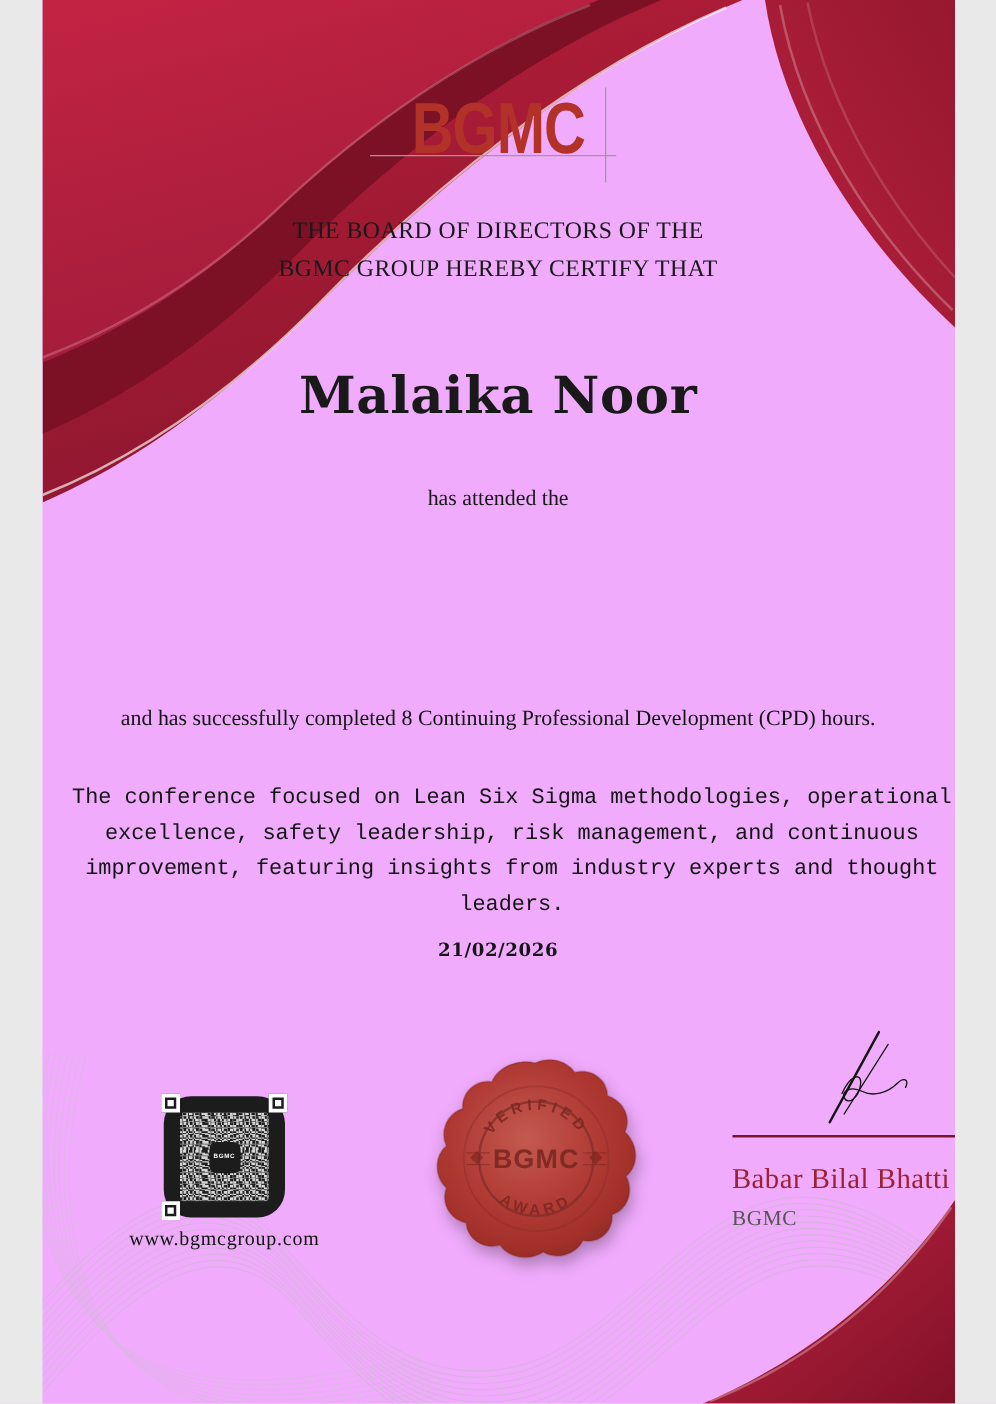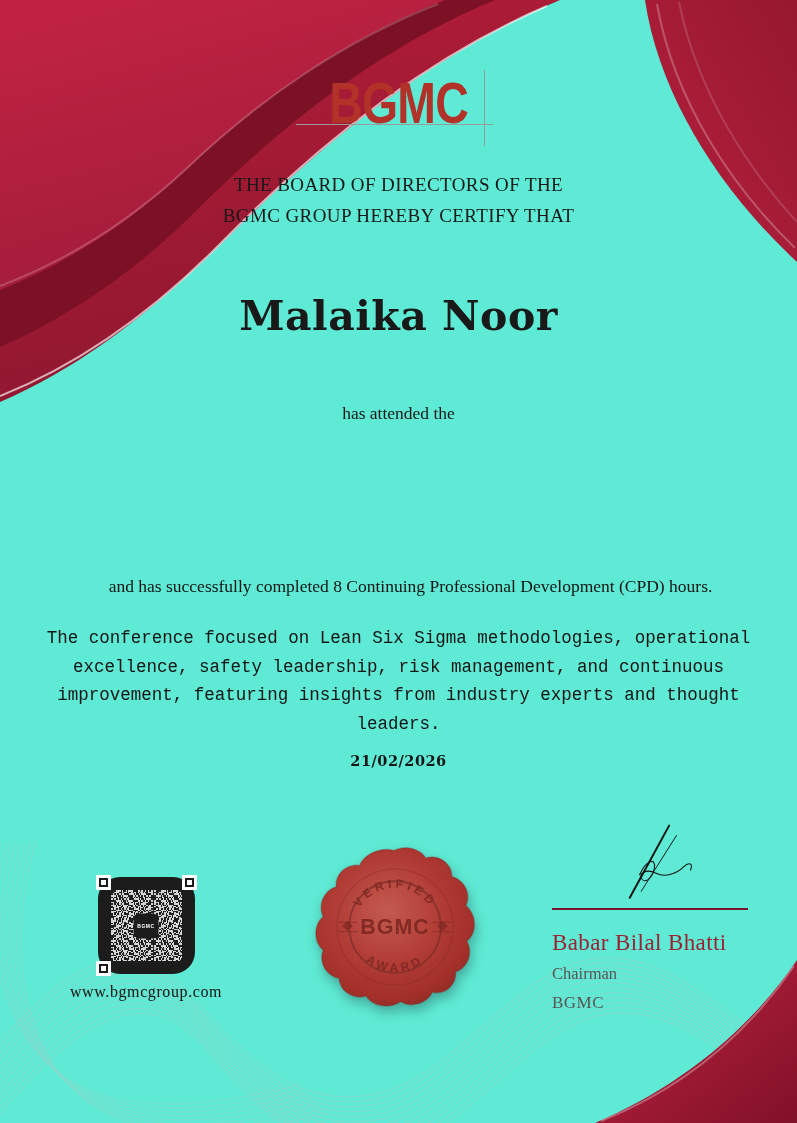--- a/index.html
+++ b/index.html
@@ -1,16 +1,16 @@
 <!DOCTYPE html>
 <html><head>
 <meta charset="utf-8">
 <style>
   html,body{margin:0;padding:0;background:#e9e9e9;}
-  .page{position:relative;width:797px;height:1123px;margin:0 auto;background:#5eead4;overflow:hidden;
+  .page{position:relative;width:730px;height:1123px;margin:0 auto;background:#f0abfc;overflow:hidden;
         font-family:"Liberation Serif",serif;color:#1c1c1c;}
   .abs{position:absolute;}
   svg{display:block;}
 
   
   .corner-tl{top:0;left:0;}
   .corner-tr{top:0;right:0;}
   .corner-br{bottom:0;right:0;}
   .waves{bottom:0;left:0;pointer-events:none;}
 
@@ -18,24 +18,24 @@
   .logo-row{top:74px;left:0;width:100%;text-align:center;}
   .logo-wrap{position:relative;display:inline-block;}
   .logo-text{display:inline-block;font-family:"Liberation Sans",sans-serif;font-weight:bold;
              font-size:58px;line-height:58px;color:#b23128;transform:scaleX(.80);letter-spacing:-1px;}
   .logo-underline{position:absolute;left:-16px;right:-8px;bottom:7px;height:1px;background:#9a9a9a;}
   .logo-vline{position:absolute;right:0px;top:-4px;height:76px;width:1px;background:#9a9a9a;}
 
   .center{left:0;width:100%;text-align:center;}
   .board-lines{top:169px;font-size:19px;line-height:31px;letter-spacing:.4px;color:#191919;}
   .recipient{top:292px;font-family:"DejaVu Serif",serif;font-weight:bold;font-size:41px;color:#191919;letter-spacing:.5px;}
-  .lead-in{top:403px;font-size:17.5px;color:#191919;}
+  .lead-in{top:388px;font-size:17.5px;color:#191919;}
   .event-title{top:449px;font-family:"DejaVu Serif",serif;font-weight:bold;font-size:25px;line-height:41px;color:#161616;}
   .event-title .inner{width:700px;margin:0 auto;}
-  .cpd{top:576px;font-size:17.5px;color:#141414;padding-left:12px;}
+  .cpd{top:564px;font-size:17.5px;color:#141414;}
   .description{top:624px;font-size:17.5px;line-height:28.5px;color:#141414;font-family:Liberation Mono, monospace;}
   .description .inner{width:752px;margin:0 auto;}
   .date{top:752px;font-family:"DejaVu Serif",serif;font-weight:bold;font-size:14.5px;letter-spacing:.5px;color:#161616;}
 
   
   .qr-section{left:58px;top:877px;width:176px;text-align:center;}
   .qr-box{position:relative;width:97px;height:97px;margin:0 auto;background:#1c1c1c;border-radius:22px;}
   .qr-pattern{position:absolute;inset:13px;background-color:#1c1c1c;border-radius:3px;
       background-image:
         repeating-conic-gradient(#f4f4f4 0% 25%, transparent 0% 50%),
@@ -217,17 +217,16 @@
   <div class="abs sig-block">
     <svg class="sig-scribble" width="120" height="82" viewBox="0 0 140 100">
       <g fill="none" stroke="#141414" stroke-linecap="round">
         <path stroke-width="2.4" d="M86,2 L38,90"></path>
         <path stroke-width="1.2" d="M95,14 L52,82"></path>
         <path stroke-width="1.3" d="M50,62 C58,44 70,40 68,54 C66,66 56,74 52,66 C50,60 58,54 70,60 C80,65 94,62 104,52 C110,46 116,48 112,56"></path>
       </g>
     </svg>
     <div class="sig-line"></div>
     <div class="sig-name">Babar Bilal Bhatti</div>
-    <div class="sig-title">Chairman</div>
     <div class="sig-org">BGMC</div>
   </div>
 
 </div>
 
 </body></html>

